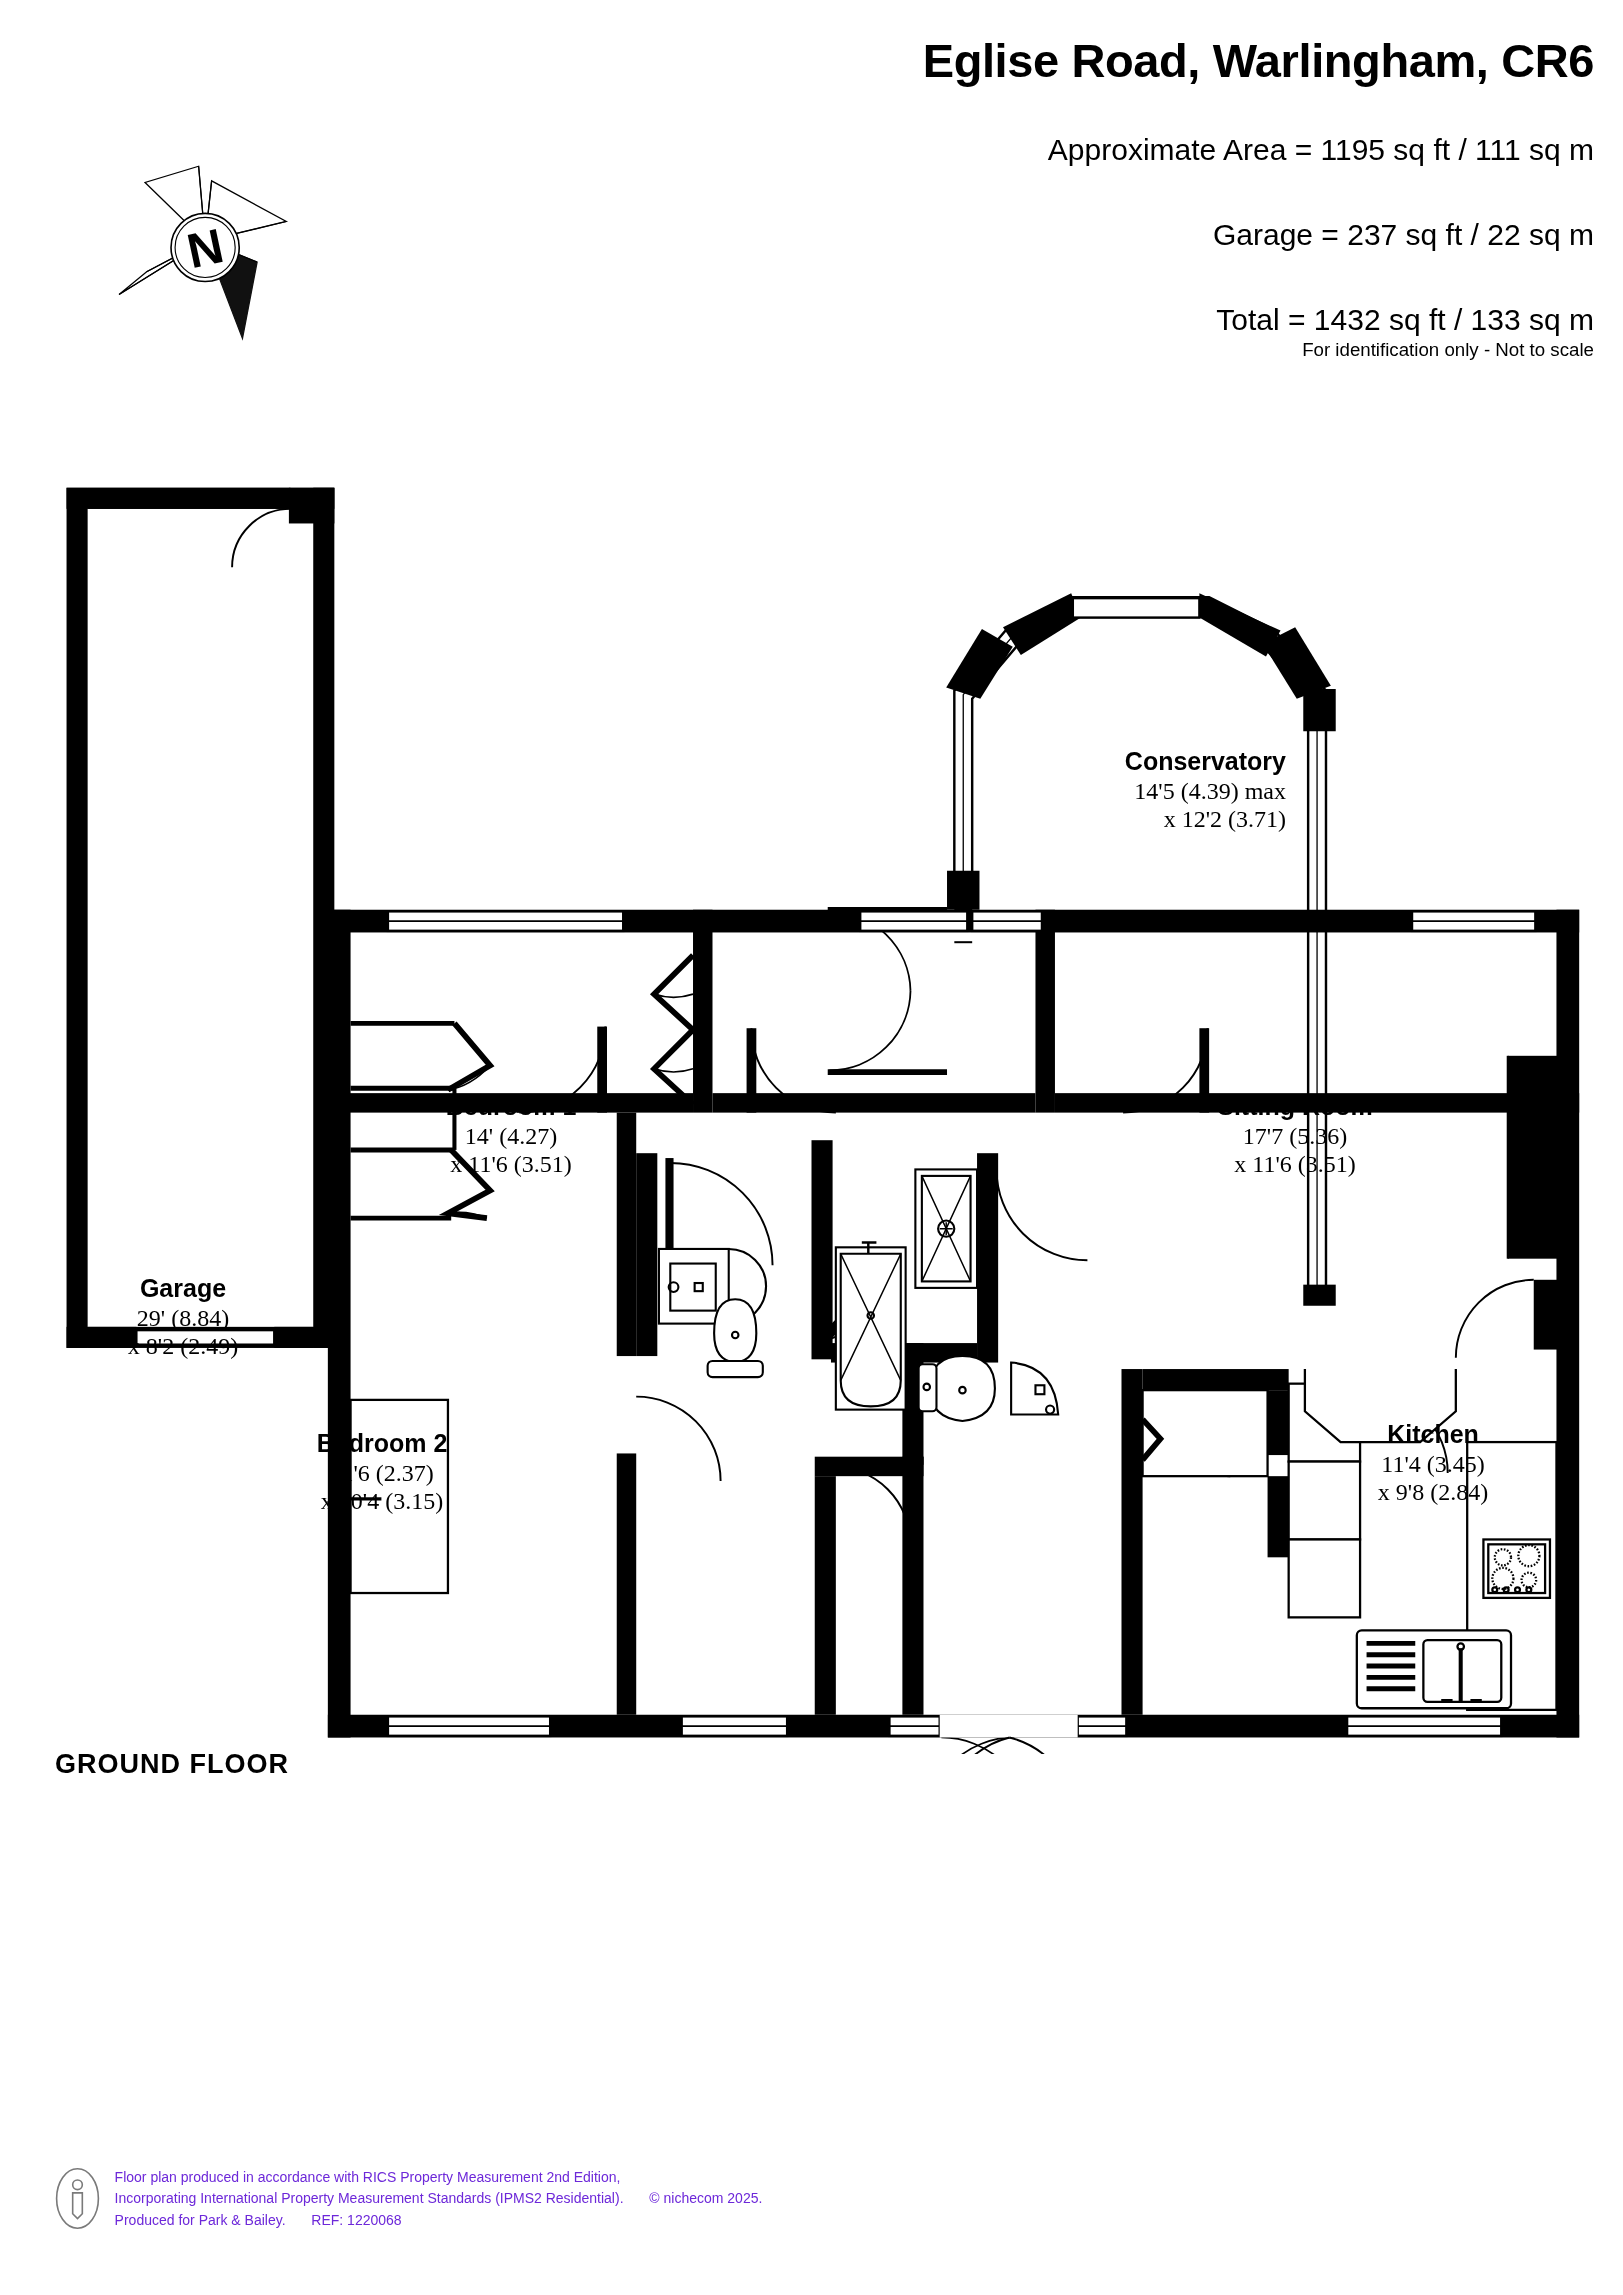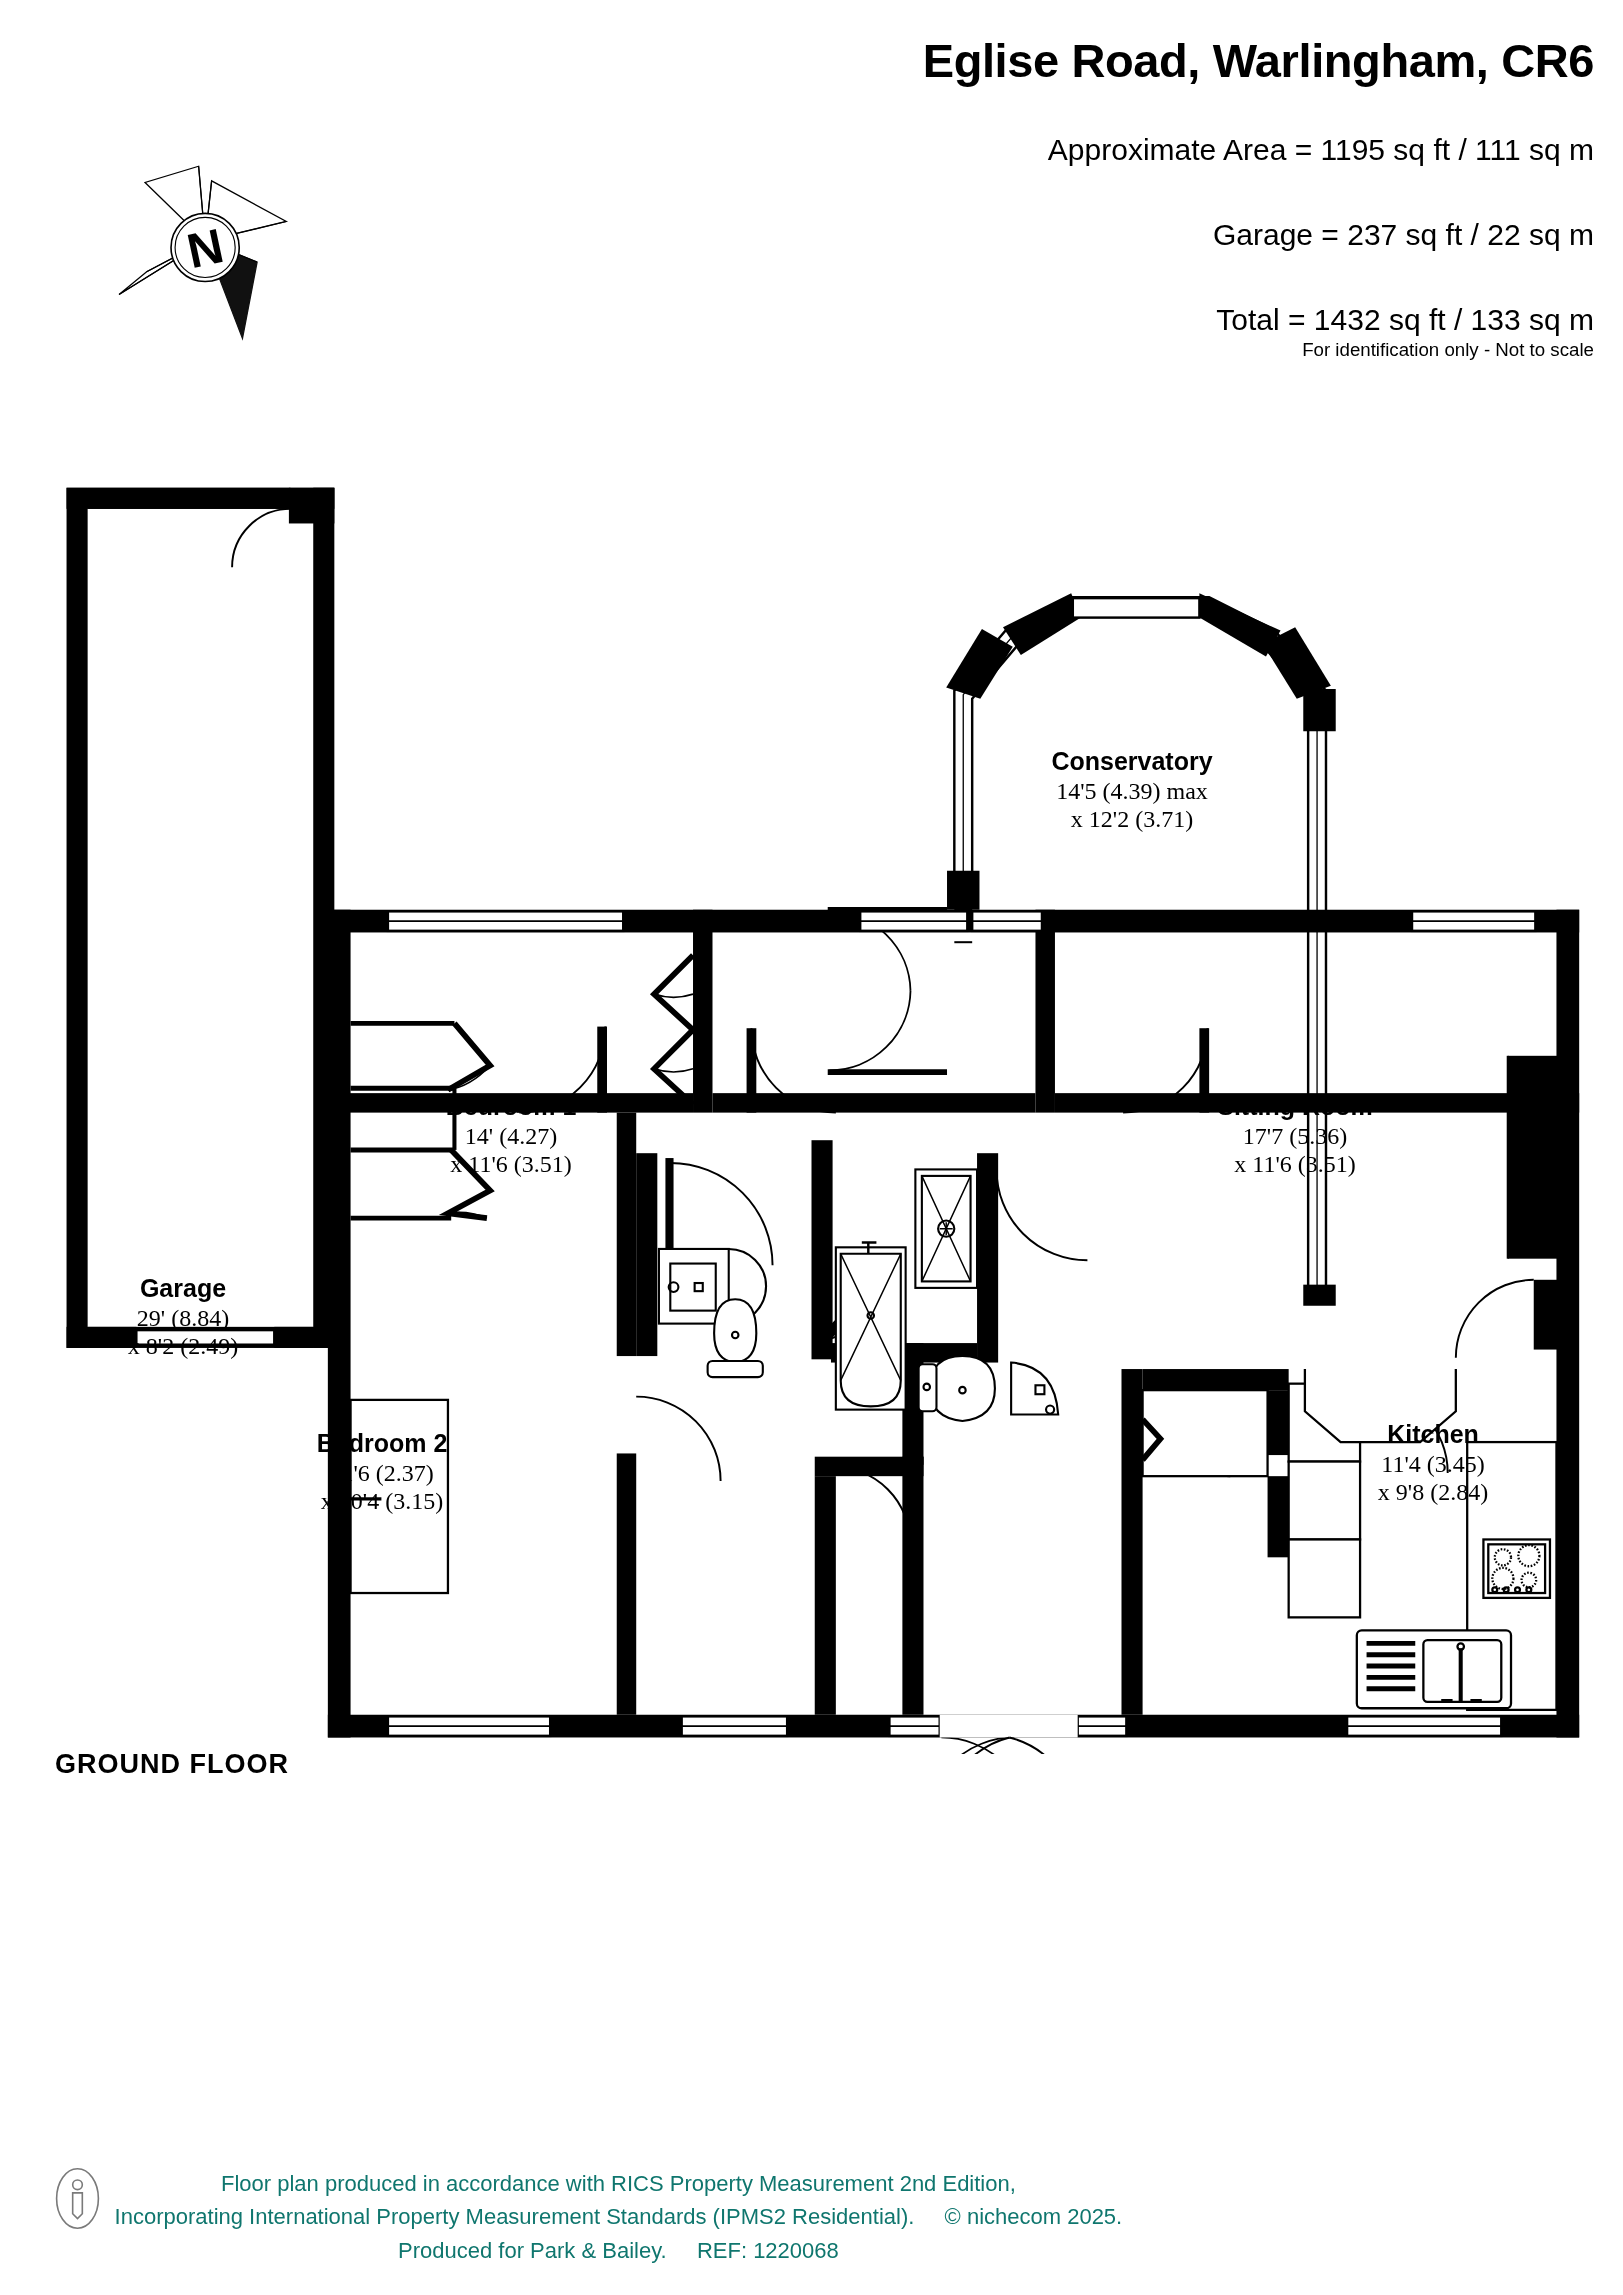--- a/index.html
+++ b/index.html
@@ -26,37 +26,37 @@
   .compass { position:absolute; left:114px; top:150px; width:179px; height:203px; }
 
   
   .plan { position:absolute; left:0; top:455px; width:1623px; height:1299px; }
 
   
   .rlabel { position:absolute; text-align:center; line-height:1.18; white-space:nowrap; }
   .rlabel .nm { font-size:25px; font-weight:bold; }
   .rlabel .dm { font-size:24px;font-family:Liberation Serif, serif; }
 
-  .lbl-conservatory { left:978px; top:747px; width:308px; }
+  .lbl-conservatory { left:978px; top:747px; width:308px;text-align:right; }
   .lbl-bed1         { left:377px;  top:1092px; width:268px; }
   .lbl-bed3         { left:759px;  top:1092px; width:292px; }
   .lbl-sitting      { left:1161px; top:1092px; width:268px; }
   .lbl-garage       { left:61px;   top:1274px; width:244px; }
   .lbl-bed2         { left:248px;  top:1429px; width:268px; }
   .lbl-kitchen      { left:1299px; top:1420px; width:268px; }
 
   .floor-label {
     position:absolute; left:55px; top:1749px;
     font-size:27px; font-weight:bold; letter-spacing:1px;
   }
 
   
   .footer { position:absolute; left:55px; top:2167px; display:flex; align-items:flex-start; }
   .footer .icon { width:45px; height:63px; flex:0 0 auto; margin-right:14.6px; }
-  .footer .txt { font-size:22px; line-height:1.52; color:#0f766e;text-align:center; }
+  .footer .txt { font-size:14px; line-height:1.52; color:#6d28d9; }
   .footer .txt span { white-space:nowrap; }
   .f-sep { display:inline-block; width:18px; }
 </style>
 </head>
 <body>
 
 <div id="sheet">
 
   <div class="header">
     <div class="title">Eglise Road, Warlingham, CR6</div>

